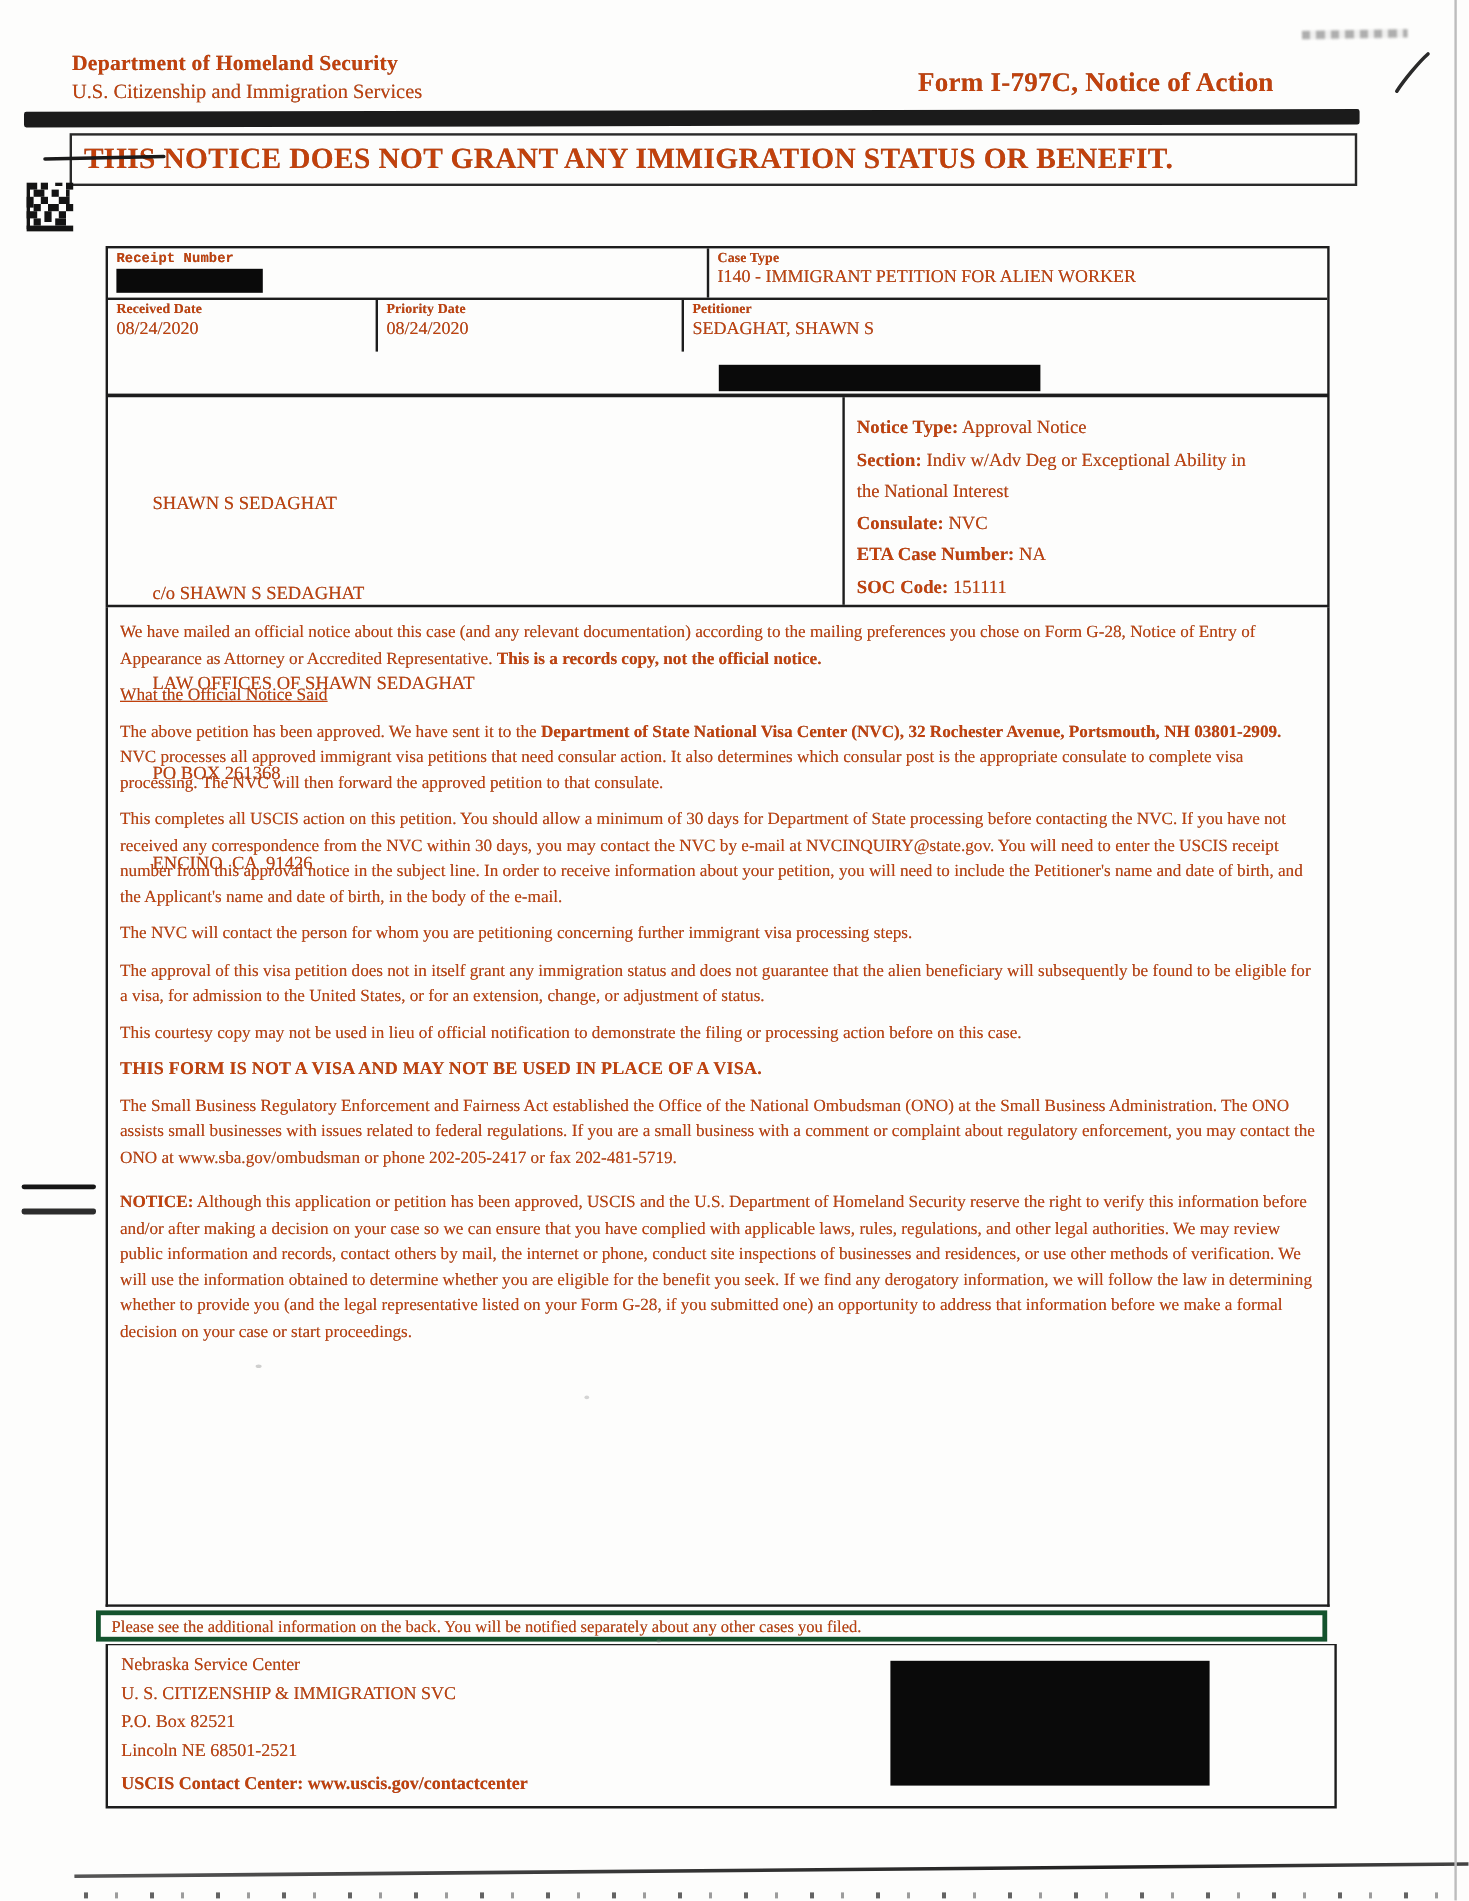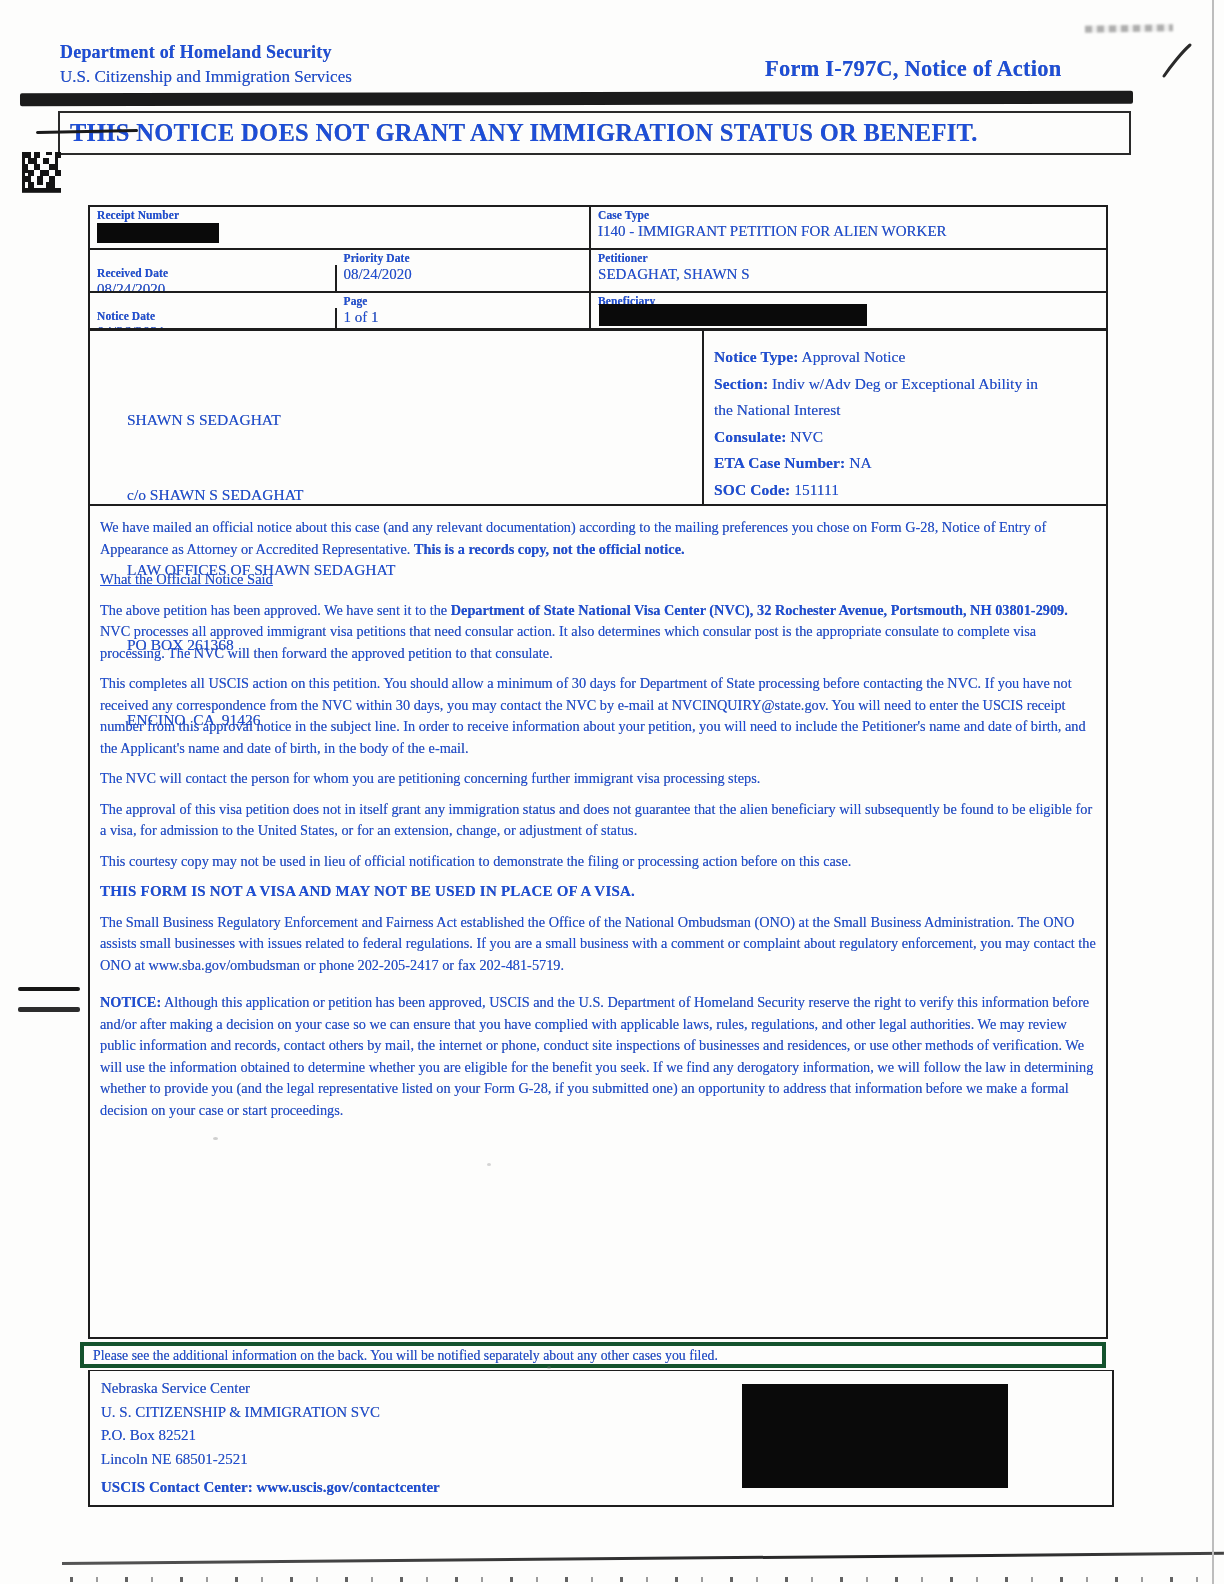--- a/index.html
+++ b/index.html
@@ -2,21 +2,21 @@
 <html><head>
 <meta charset="utf-8">
 <style>
   * { margin: 0; padding: 0; box-sizing: border-box; }
   html, body { background: #ffffff; }
   .page {
     position: relative;
     width: 1224px; height: 1584px;
     background: #fdfdfc;
     font-family: "Liberation Serif", "DejaVu Serif", serif;
-    color: #1d4ed8;
+    color: #c2410c;
     overflow: hidden;
     text-shadow: 0 0 0.5px rgba(50,50,50,.55);
   }
   
   .hdr-left { position: absolute; left: 60px; top: 42px; }
   .hdr-agency1 { font-weight: bold; font-size: 18px; letter-spacing: .2px; }
   .hdr-agency2 { font-size: 17px; margin-top: 4px; }
   .hdr-right {
     position: absolute; left: 765px; top: 56px; width: 370px;
     font-weight: bold; font-size: 22.5px; letter-spacing: .2px;
@@ -51,22 +51,22 @@
     position: absolute; left: 88px; top: 205px; width: 1020px; height: 125px;
     border: 2px solid #1d1d1d;
   }
   .row { display: flex; border-bottom: 2px solid #1d1d1d; }
   .row:last-child { border-bottom: none; }
   .cell { border-right: 2px solid #1d1d1d; padding: 2px 7px 3px 7px; overflow: hidden; }
   .cell:last-child { border-right: none; }
   .cell-label { font-size: 11.5px; font-weight: bold; letter-spacing: .1px; }
   .cell-value { font-size: 15px; margin-top: 2px; white-space: pre; }
   .r1 { height: 43px; } .r2 { height: 43px; } .r3 { height: 35px; }
-  .w-recpt { width: 502px; } .w-case { width: 516px; }
-  .w-d1 { width: 247px; margin-top: 15px; } .w-d2 { width: 255px; } .w-pet { width: 516px; }
+  .w-recpt { width: 502px; font-family: Liberation Mono, monospace; } .w-case { width: 516px; }
+  .w-d1 { width: 225px; } .w-d2 { width: 255px; } .w-pet { width: 516px; }
   .redact { background: #0a0a0a; }
   .redact-receipt { width: 122px; height: 20px; margin-top: 2px; }
   .redact-benef { position: absolute; left: 599px; top: 304px; width: 268px; height: 22px; }
   
   .addr-box {
     position: absolute; left: 88px; top: 330px; width: 1020px; height: 176px;
     border: 2px solid #1d1d1d; border-top-width: 1px;
   }
   .addr-divider { position: absolute; left: 612px; top: 0; width: 2px; height: 100%; background: #1d1d1d; }
   .addr-lines { position: absolute; left: 37px; top: 26px; font-size: 15.5px; line-height: 25px; white-space: pre-wrap; }
@@ -179,33 +179,20 @@
       </div>
       <div class="cell w-d2">
         <div class="cell-label">Priority Date</div>
         <div class="cell-value">08/24/2020</div>
       </div>
       <div class="cell w-pet">
         <div class="cell-label">Petitioner</div>
         <div class="cell-value">SEDAGHAT, SHAWN S</div>
       </div>
     </div>
-    <div class="row r3">
-      <div class="cell w-d1">
-        <div class="cell-label">Notice Date</div>
-        <div class="cell-value">04/26/2021</div>
-      </div>
-      <div class="cell w-d2">
-        <div class="cell-label">Page</div>
-        <div class="cell-value">1 of 1</div>
-      </div>
-      <div class="cell w-pet">
-        <div class="cell-label">Beneficiary</div>
-      </div>
-    </div>
   </div>
   <div class="redact redact-benef"></div>
 
   <div class="addr-box">
     <div class="addr-divider"></div>
     <div class="addr-lines">
       <div>SHAWN S SEDAGHAT</div>
       <div>c/o SHAWN S SEDAGHAT</div>
       <div>LAW OFFICES OF SHAWN SEDAGHAT</div>
       <div>PO BOX 261368</div>

